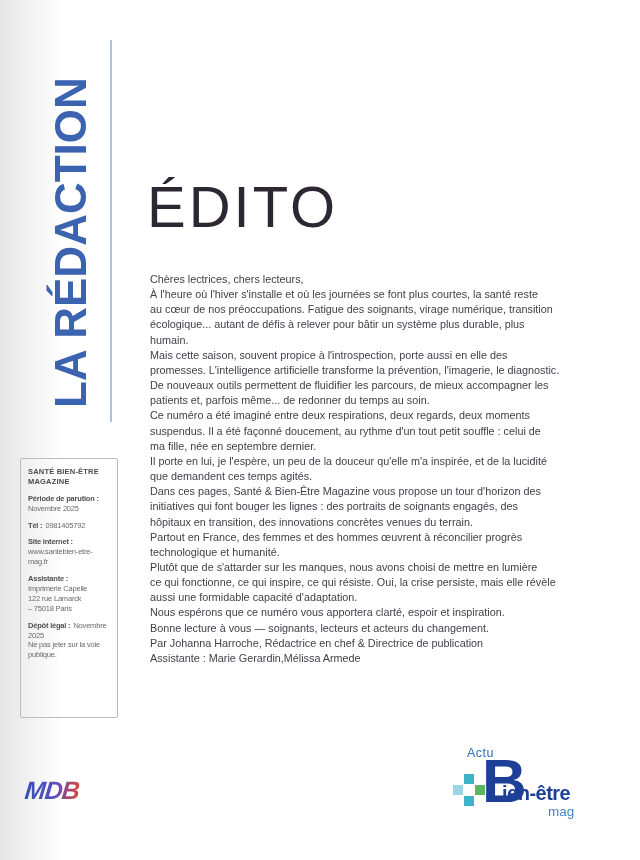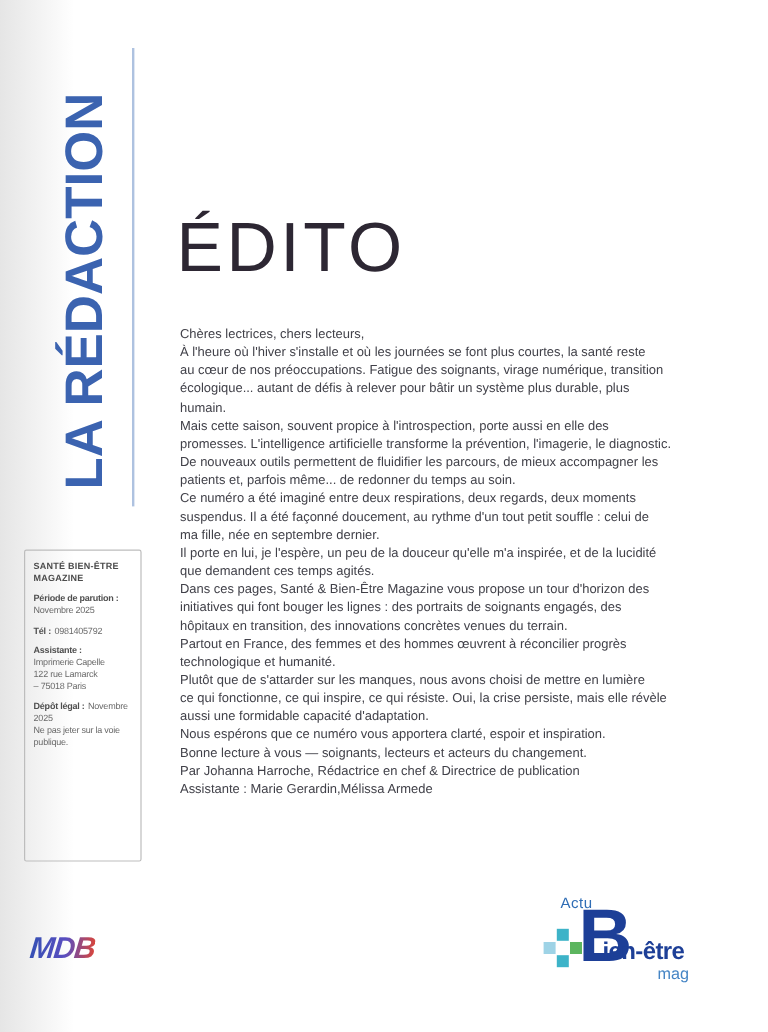--- a/index.html
+++ b/index.html
@@ -111,20 +111,24 @@
       <span class="lbl block">Période de parution :</span>
       <span class="val">Novembre 2025</span>
     </div>
 
 
     <div class="ib-sec">
       <span class="lbl inline">Tél :</span><span class="val">0981405792</span>
     </div>
 
 
+    <div class="ib-sec">
+      <span class="lbl block">Site internet :</span>
+      <span class="val">www.santebien-etre-mag.fr</span>
+    </div>
 
     <div class="ib-sec">
       <span class="lbl block">Assistante :</span>
       <span class="val">Imprimerie Capelle
 122 rue Lamarck
 – 75018 Paris</span>
     </div>
 
     <div class="ib-sec">
       <span class="lbl inline">Dépôt légal :</span><span class="val">Novembre 2025</span>

